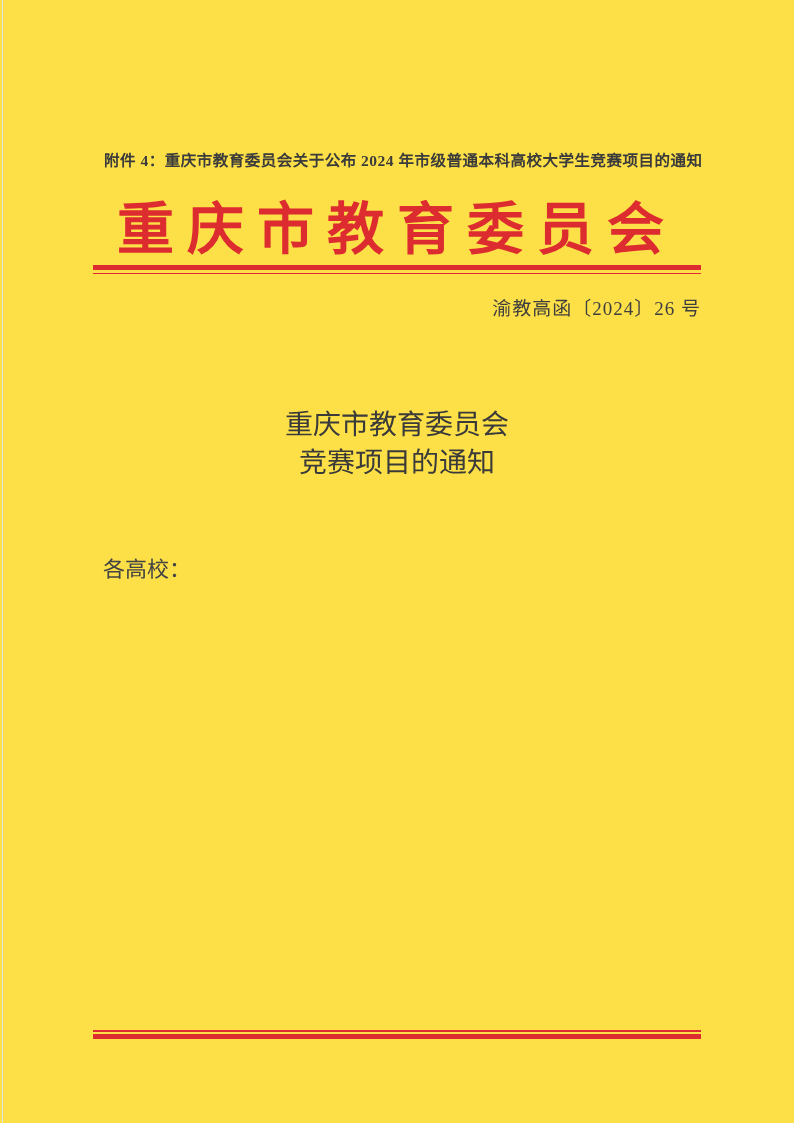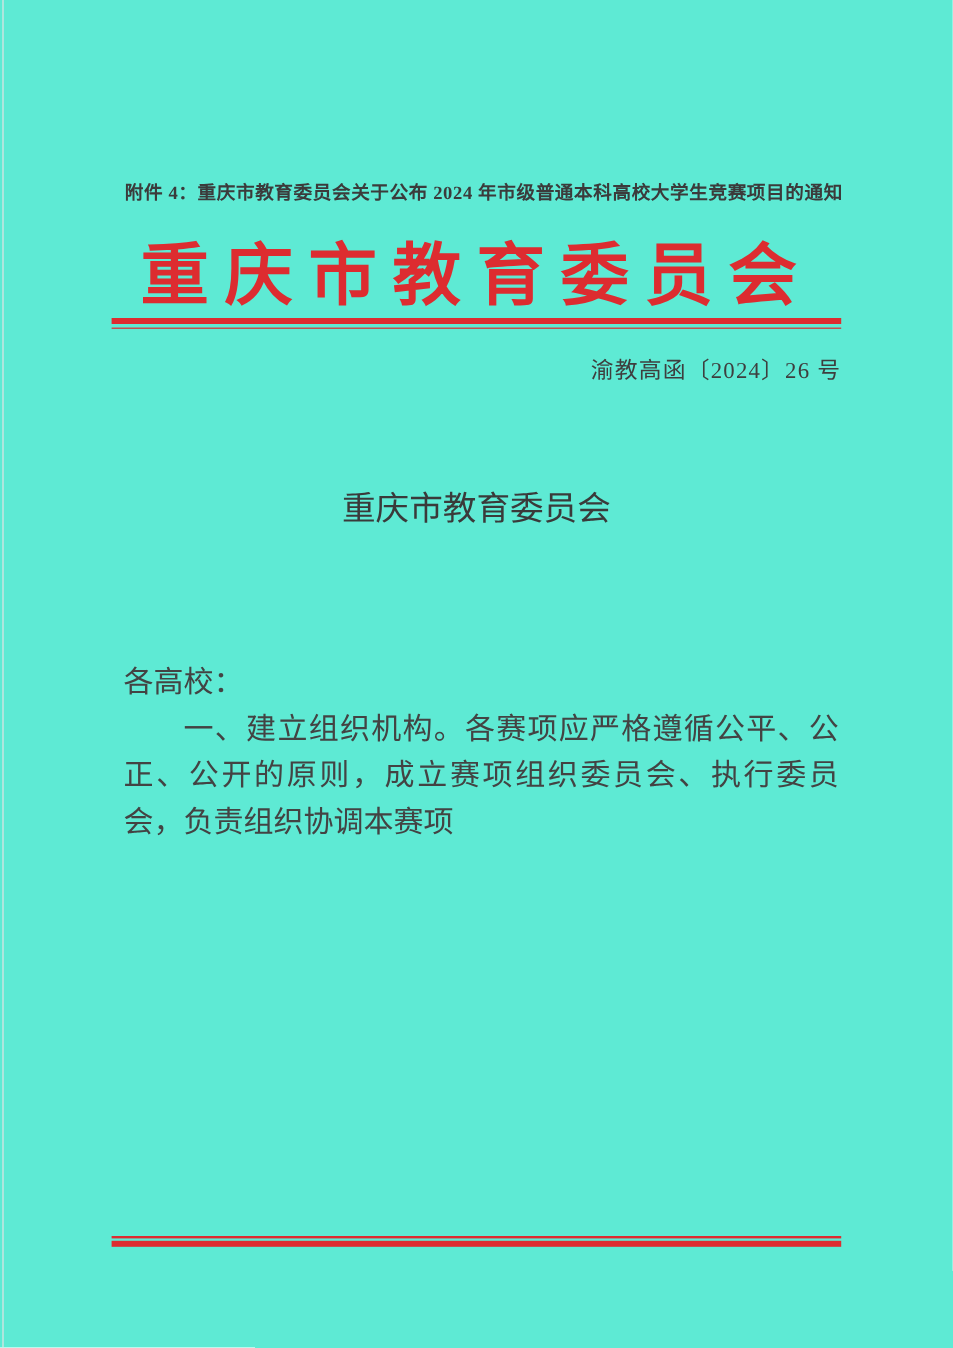--- a/index.html
+++ b/index.html
@@ -1,20 +1,20 @@
 <!DOCTYPE html>
 <html lang="zh-CN" style="--accent: #dd2c30;"><head>
 <meta charset="utf-8">
 <style>
   html,body{margin:0;padding:0;background:#ffffff;}
   .page{
     position:relative;
     width:794px;height:1123px;
     margin:0 auto;
-    background:#5eead4;
+    background:#fde047;
     overflow:hidden;
     font-family:"Liberation Serif","DejaVu Serif",serif;
   }
   .scan-edge-left{
     position:absolute;left:2px;top:0;bottom:0;width:1px;
     background:#e3e3e3;
   }
   .attachment-note{
     position:absolute;top:148px;left:104px;width:600px;
     font-size:15.5px;letter-spacing:.5px;
@@ -40,21 +40,21 @@
     font-size:19px;color:#3e3e3e;letter-spacing:1px;
   }
   .notice-title{
     position:absolute;top:406px;left:0;width:100%;
     text-align:center;color:#3a3a3a;
     font-size:28px;line-height:38px;
     font-weight:normal;
   }
   .body-text{
     position:absolute;top:551px;left:103px;width:596px;
-    font-size:25px;line-height:38.6px;
+    font-size:22px;line-height:38.6px;
     color:#434343;
     text-align:justify;
     text-justify:inter-ideograph;
   }
   .body-text p{margin:0;text-indent:2em;}
   .body-text .salutation{text-indent:0;}
 </style>
 </head>
 <body>
 
@@ -69,25 +69,25 @@
   <div class="rule rule-top">
     <div class="thick"></div>
     <div class="gap"></div>
     <div class="thin"></div>
   </div>
 
   <div class="doc-number">渝教高函〔2024〕26 号</div>
 
   <div class="notice-title">
     <div>重庆市教育委员会</div>
+    <div>竞赛项目的通知</div>
   </div>
 
   <div class="body-text">
     <p class="salutation">各高校：</p>
-    <p>一、建立组织机构。各赛项应严格遵循公平、公正、公开的原则，成立赛项组织委员会、执行委员会，负责组织协调本赛项</p>
   </div>
 
   <div class="rule rule-bottom">
     <div class="thin"></div>
     <div class="gap"></div>
     <div class="thick"></div>
   </div>
 
 </div>
 

